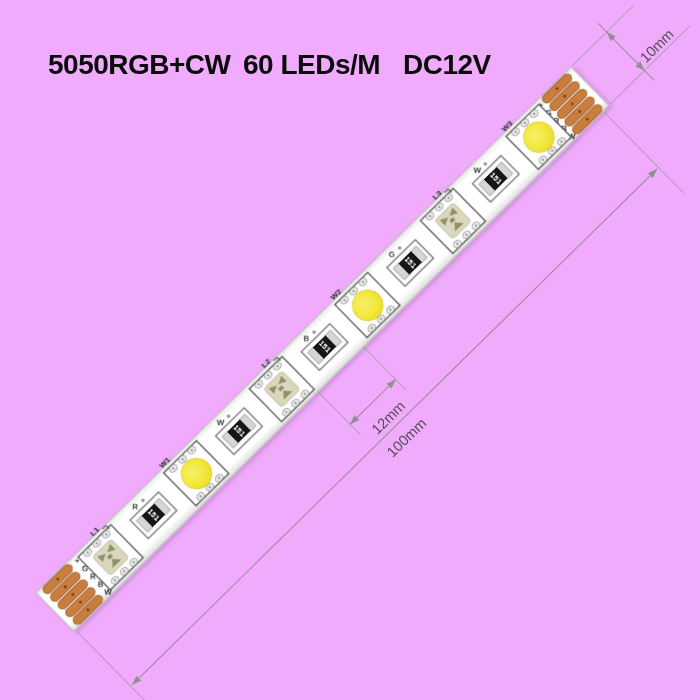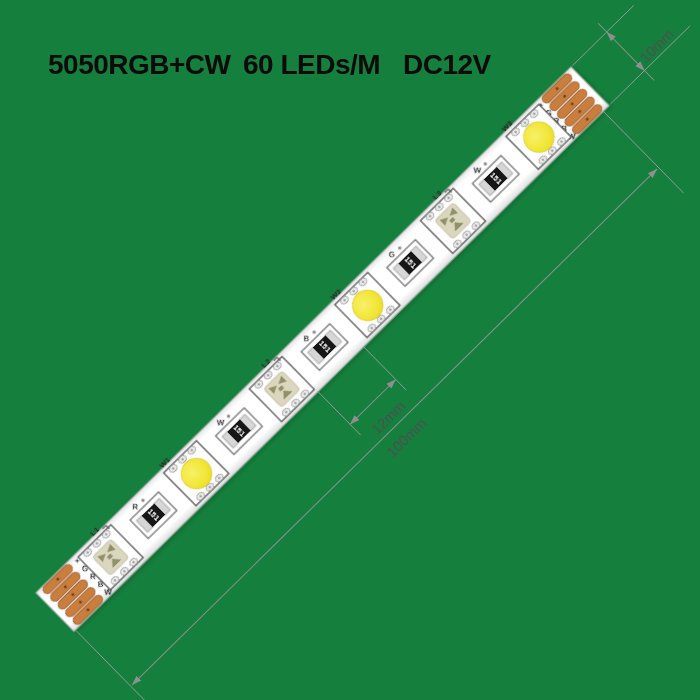--- a/index.html
+++ b/index.html
@@ -1,17 +1,17 @@
 <!DOCTYPE html>
 <html><head>
 <meta charset="utf-8">
 <style>
   html,body{margin:0;padding:0;background:#ffffff;width:700px;height:700px;overflow:hidden;}
   body{font-family:"Liberation Sans", sans-serif;}
-  #stage{position:relative;width:700px;height:700px;background:#15803d;}
+  #stage{position:relative;width:700px;height:700px;background:#f0abfc;}
   svg{display:block;}
   text{font-family:"Liberation Sans", sans-serif;}
   .title-text{font-weight:bold;font-size:28px;fill:#0b0b0b;letter-spacing:-0.5px;}
   .dim-text{font-size:14.5px;fill:#4f4f4f;}
   .dim-line{stroke:#8f8f8f;stroke-width:1;}
   .ext-line{stroke:#9a9a9a;stroke-width:0.9;}
   .pkg-outline{fill:#ffffff;stroke:#4d4d4d;stroke-width:1.3;}
   .contact{fill:#ececec;stroke:#8a8a8a;stroke-width:0.8;}
   .contact-dot{fill:#9c9c9c;}
   .comp-label{font-size:8px;fill:#2a2a2a;font-weight:bold;}

